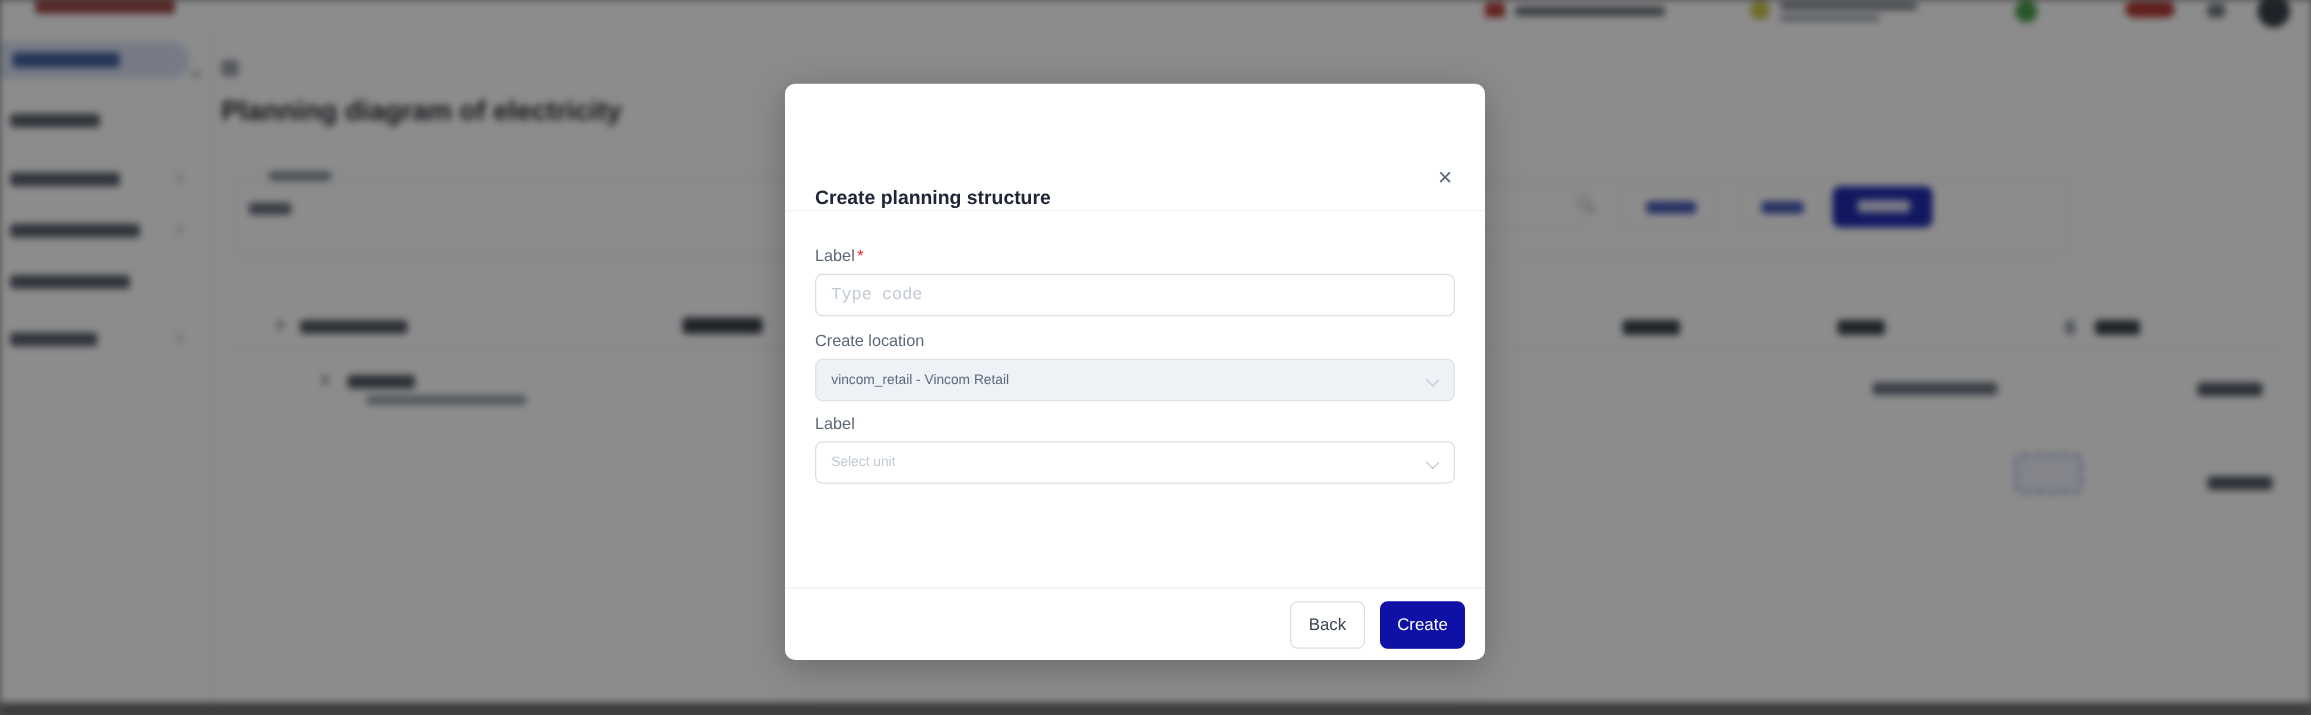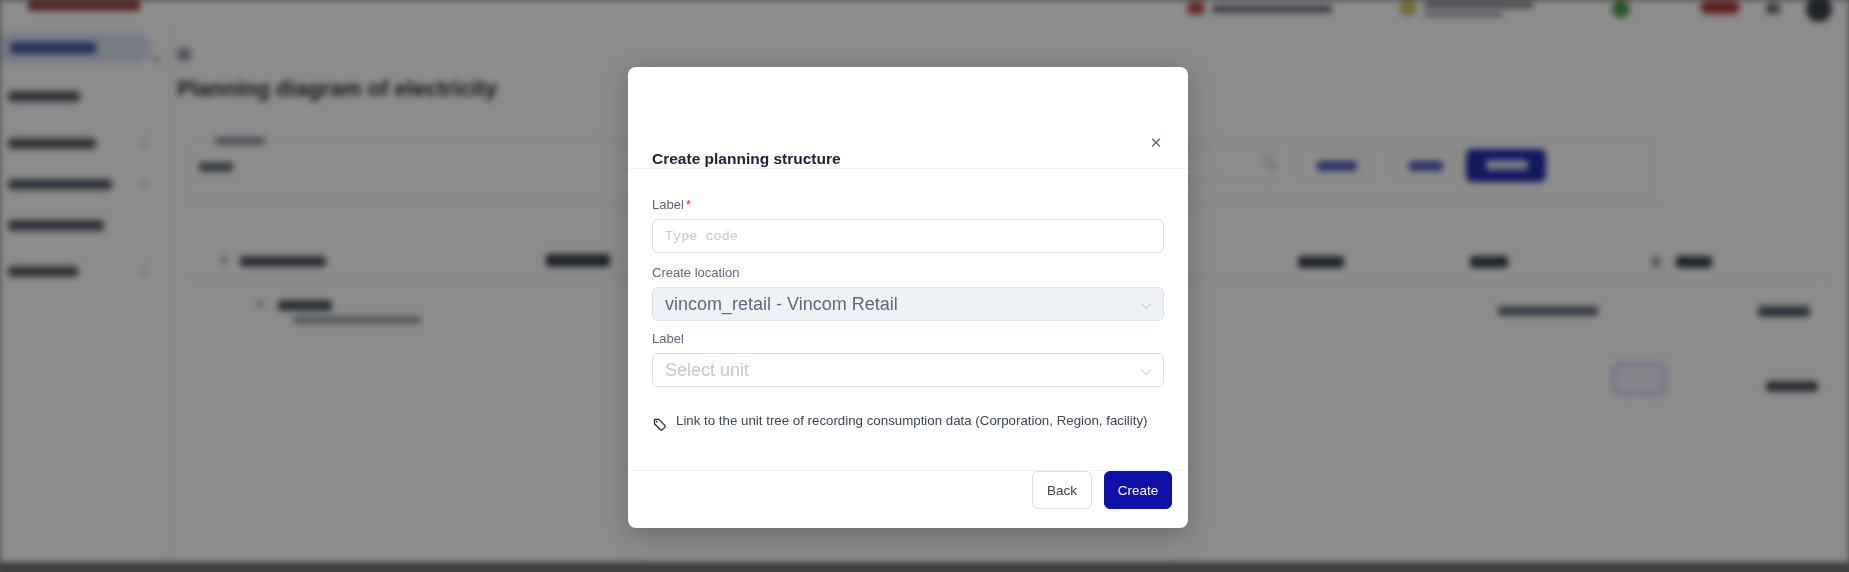--- a/index.html
+++ b/index.html
@@ -36,32 +36,32 @@
   .modal-header { position:relative; height:54px; border-bottom:1px solid #f0f2f5; padding:0 24px; display:flex; align-items:flex-end;margin-top:48px; }
   .modal-title { font-size:15.5px; font-weight:600; color:#202637; }
   .modal-close { position:absolute; right:18px; top:14px; width:28px; height:28px; border:none; background:none; font-size:15px; color:#5f6b7a; cursor:pointer; line-height:28px; text-align:center; }
   .modal-body { padding:28px 24px 0 24px; }
   .field-row { display:flex; gap:28px; }
   .col { flex:1; }
   .f-label { font-size:13px; color:#5b6879; margin-bottom:7px; }
   .req { color:#f5222d; margin-left:2px; }
   .txt-input { width:100%; height:34px; border:1px solid #d9dee5; border-radius:6px; padding:0 12px; font-size:13.5px; color:#2b3340; font-family:Liberation Mono, monospace; outline:none; }
   .txt-input::placeholder { color:#c1c9d4; }
-  .select { position:relative; width:100%; height:34px; border:1px solid #d9dee5; border-radius:6px; background:#fff; display:flex; align-items:center; padding:0 30px 0 12px; font-size:18px; cursor:pointer; }
+  .select { position:relative; width:100%; height:34px; border:1px solid #d9dee5; border-radius:6px; background:#fff; display:flex; align-items:center; padding:0 30px 0 12px; font-size:11px; cursor:pointer; }
   .select.disabled { background:#eef1f6; border-color:#dfe3ea; cursor:not-allowed; }
   .select .val { color:#5d6a7c; }
   .select .ph { color:#c1c9d4; }
   .sel-chev { position:absolute; right:13px; top:12px; width:8px; height:8px; border-right:1.5px solid #c0c7d1; border-bottom:1.5px solid #c0c7d1; transform:rotate(45deg) scale(1,0.9); }
   .block { margin-top:12px; }
   .info-row { margin-top:25px; display:flex; gap:9px; }
   .info-text { font-size:13.3px; color:#3c4656; line-height:17.5px; max-width:472px; }
   .tag-ic { flex:0 0 auto; margin-top:5px; }
   .wide-input { margin-top:17px; }
   .wide-input .txt-input { height:38px; }
-  .modal-footer { position:absolute; left:0; bottom:0; width:100%; height:58px; border-top:1px solid #f0f2f5; display:flex; justify-content:flex-end; gap:12px; padding:0 16px; }
+  .modal-footer { position:absolute; left:0; bottom:0; width:100%; height:58px; border-top:1px solid #f0f2f5; display:flex; align-items:center; justify-content:flex-end; gap:12px; padding:0 16px; }
   .btn { height:38px; border-radius:6px; font-size:13.5px; font-family:"Liberation Sans",sans-serif; cursor:pointer; }
   .btn-back { width:60px; background:#fff; border:1px solid #d9dee3; color:#3b4350; }
   .btn-create { width:68px; background:#0f11a6; border:1px solid #0f11a6; color:#fff; font-weight:500; }
 </style>
 </head>
 <body>
 
 <div class="backdrop">
 
   <div class="topbar">
@@ -181,27 +181,20 @@
     </div>
 
     <div class="block" style="margin-top:10px;">
       <div class="f-label">Label</div>
       <div class="select">
         <span class="ph">Select unit</span>
         <span class="sel-chev"></span>
       </div>
     </div>
 
-    <div class="info-row">
-      <svg class="tag-ic" width="15" height="15" viewBox="0 0 24 24" fill="none" stroke="#1f2937" stroke-width="2" stroke-linejoin="round">
-        <path d="M20.6 13.4L11 3.8H4v7l9.6 9.6a2 2 0 0 0 2.8 0l4.2-4.2a2 2 0 0 0 0-2.8z"></path>
-        <circle cx="7.5" cy="7.3" r="1.4" fill="#1f2937" stroke="none"></circle>
-      </svg>
-      <div class="info-text">Link to the unit tree of recording consumption data (Corporation, Region, facility)</div>
-    </div>
 
 
   </div>
 
   <div class="modal-footer">
     <button class="btn btn-back">Back</button>
     <button class="btn btn-create">Create</button>
   </div>
 
 </div>

